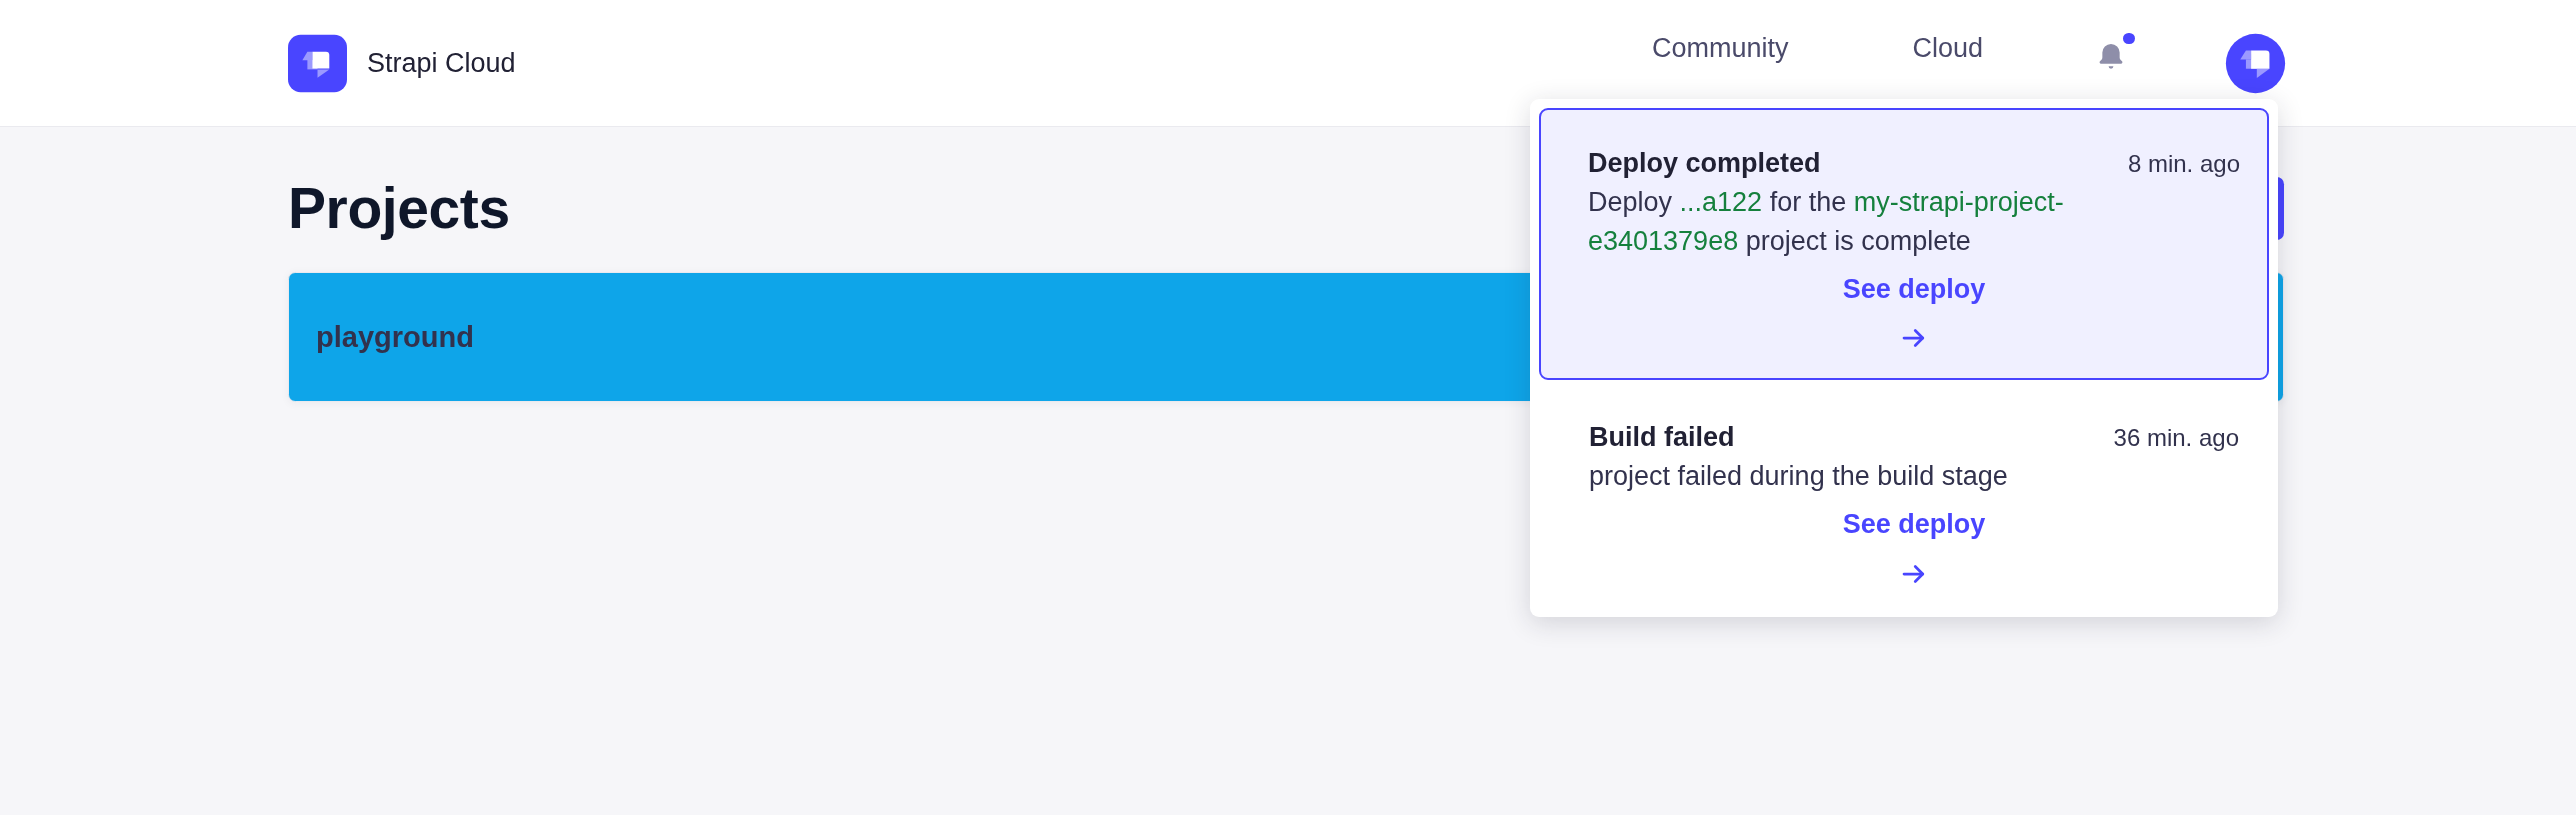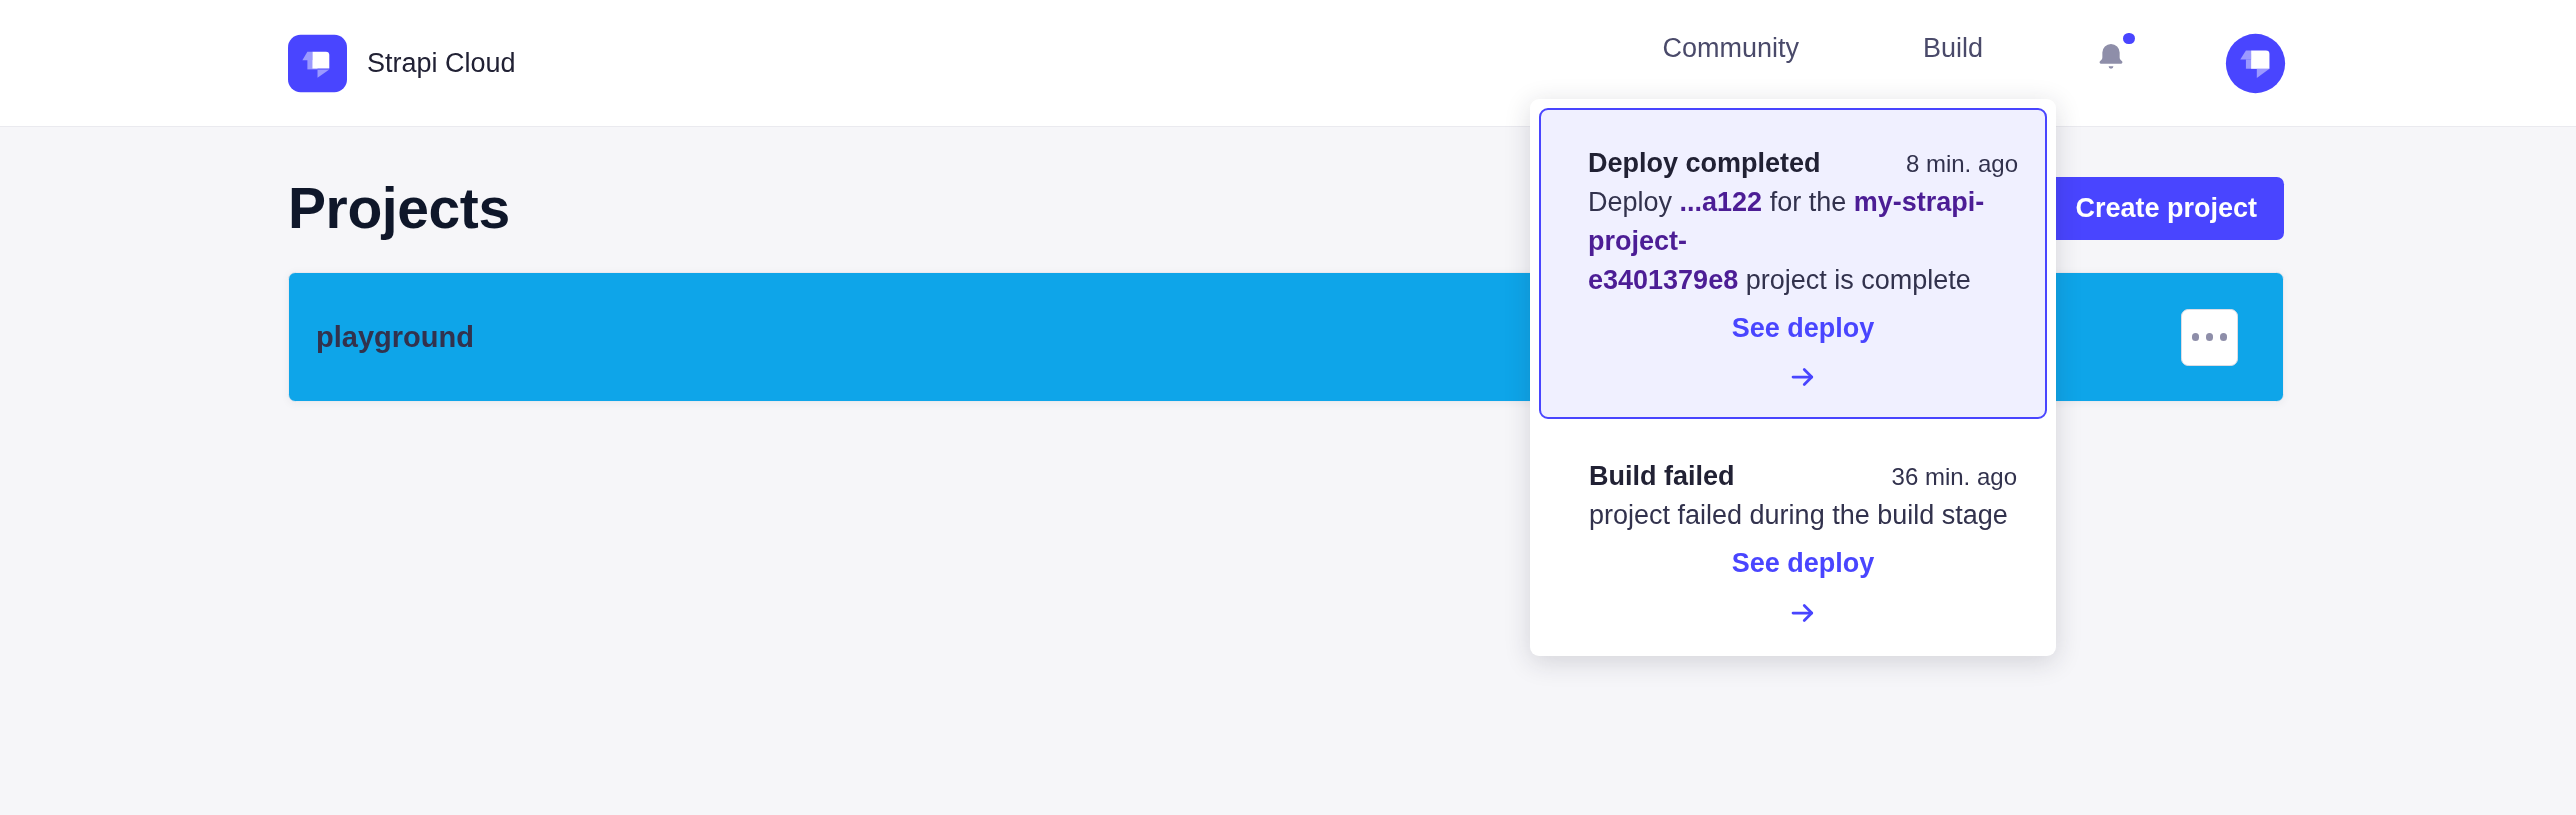--- a/index.html
+++ b/index.html
@@ -53,36 +53,36 @@
   .project-name { font-size:29px; font-weight:600; color:#32324d; }
   .more-btn {
     width:57px; height:57px; background:#ffffff; border:1.8px solid #dcdce4;
     border-radius:7.2px; display:flex; align-items:center; justify-content:center;
     gap:7.2px; cursor:pointer;
   }
   .more-btn i { width:7.2px; height:7.2px; border-radius:50%; background:#8e8ea9; }
 
   
   .notif-panel {
-    position:absolute; left:1530px; top:99px; width:526px;
+    position:absolute; left:1530px; top:99px; width:748px;
     background:#ffffff; border-radius:9px;
     box-shadow:0 5.4px 27px rgba(33,33,52,0.16);
     z-index:40; padding-bottom:3.6px;
   }
   .notif-item { cursor:pointer; }
   .notif-item.unread {
     margin:9px; border:2.7px solid #4945ff; border-radius:9px;
     background:#f0f0ff; padding:34px 27px 25px 47px;
   }
   .notif-item.read { padding:29px 39px 25px 59px; }
   .notif-head { display:flex; justify-content:space-between; align-items:baseline; line-height:39px; }
   .notif-title { font-size:27px; font-weight:700; color:#212134; }
   .notif-time { font-size:24px; font-weight:400; color:#32324d; }
   .notif-body { font-size:27px; line-height:39px; color:#32324d; }
-  .notif-body .seg-b { font-weight:700; color:#4c1d95; }
+  .notif-body .seg-b { font-weight:400; color:#15803d; }
   .notif-link {
     margin-top:9px; display:flex; align-items:center; gap:14.3px;
     color:#4945ff; font-size:27px; font-weight:700; line-height:39px;flex-direction:column;
   }
 </style>
 </head>
 <body>
 
 <header class="topbar">
   <div class="brand">
@@ -91,21 +91,21 @@
       <path d="M29 20 h16 a4 4 0 0 1 4 4 v16 h-20 z" fill="#ffffff"></path>
       <path d="M23 20 h6 v10 h-12 z" fill="#ffffff" opacity="0.45"></path>
       <path d="M23 30 h12 v11 h-12 z" fill="#ffffff" opacity="0.45"></path>
       <path d="M35 41 h14 l-14 10 z" fill="#ffffff" opacity="0.45"></path>
     </svg>
     <span class="brand-name">Strapi Cloud</span>
   </div>
 
   <nav class="nav">
     <span class="nav-link community">Community</span>
-    <span class="nav-link docs">Build</span>
+    <span class="nav-link docs">Cloud</span>
     <div class="bell-wrap">
       <svg width="34" height="34" viewBox="0 0 24 24" fill="#8e8ea9">
         <path d="M12 2.8a6.1 6.1 0 0 0-6.1 6.1v3.5c0 .55-.21 1.08-.6 1.48l-1.1 1.15c-.62.66-.16 1.77.75 1.77h14.1c.91 0 1.37-1.11.75-1.77l-1.1-1.15c-.39-.4-.6-.93-.6-1.48V8.9A6.1 6.1 0 0 0 12 2.8z"></path>
         <path d="M10.3 18.6a1.7 1.7 0 0 0 3.4 0z"></path>
       </svg>
       <span class="unread-dot"></span>
     </div>
     <svg class="avatar" viewBox="0 0 70 68">
       <circle cx="35" cy="34" r="34" fill="#4945ff"></circle>
       <path d="M30 19 h17 a4 4 0 0 1 4 4 v17 h-21 z" fill="#ffffff"></path>

